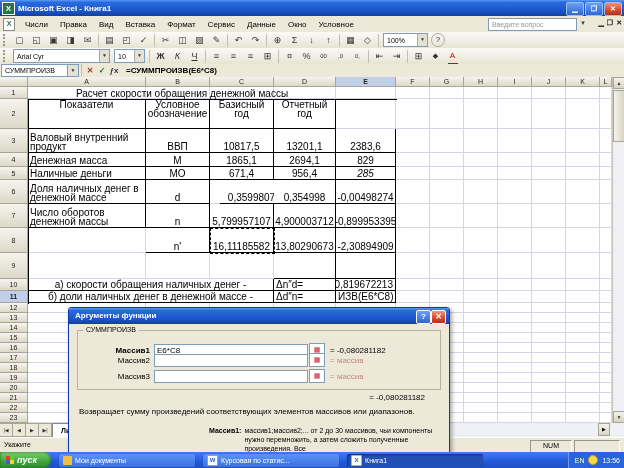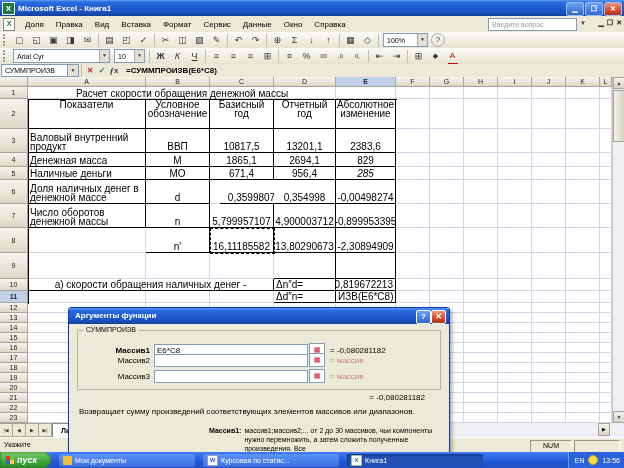--- a/index.html
+++ b/index.html
@@ -145,21 +145,21 @@
     <span>Microsoft Excel - Книга1</span>
     <span class="winbtns">
       <span class="wbtn">▁</span>
       <span class="wbtn">❐</span>
       <span class="wbtn close">✕</span>
     </span>
   </div>
 
   <div class="abs" id="menubar">
     <span id="sheet-icon">X</span>
-    <span id="menus"><span class="menu-item">Доля</span><span class="menu-item">Правка</span><span class="menu-item">Вид</span><span class="menu-item">Вставка</span><span class="menu-item">Формат</span><span class="menu-item">Сервис</span><span class="menu-item">Данные</span><span class="menu-item">Окно</span><span class="menu-item">Справка</span></span>
+    <span id="menus"><span class="menu-item">Числи</span><span class="menu-item">Правка</span><span class="menu-item">Вид</span><span class="menu-item">Вставка</span><span class="menu-item">Формат</span><span class="menu-item">Сервис</span><span class="menu-item">Данные</span><span class="menu-item">Окно</span><span class="menu-item">Условное</span></span>
     <span id="question">Введите вопрос</span>
     <span id="q-drop">▼</span>
     <span class="mini-winbtns">
       <span>▁</span>
       <span>❐</span>
       <span>✕</span>
     </span>
   </div>
 
   <div class="abs toolbar" id="tb1">
@@ -556,21 +556,20 @@
       <div class="gcell" style="left: 464px; top: 336px; width: 34px; height: 10px;"></div>
       <div class="gcell" style="left: 498px; top: 336px; width: 34px; height: 10px;"></div>
       <div class="gcell" style="left: 532px; top: 336px; width: 34px; height: 10px;"></div>
       <div class="gcell" style="left: 566px; top: 336px; width: 34px; height: 10px;"></div>
       <div class="gcell" style="left: 600px; top: 336px; width: 12px; height: 10px;"></div>
       <div class="tcell center noborder" style="left: 28px; top: 10px; width: 308px; height: 12px;">Расчет скорости обращения денежной массы</div>
       <div class="tcell center top" style="left: 28px; top: 22px; width: 118px; height: 30px;">Показатели</div>
       <div class="tcell center top" style="left: 146px; top: 22px; width: 64px; height: 30px;">Условное обозначение</div>
       <div class="tcell center top" style="left: 210px; top: 22px; width: 64px; height: 30px;">Базисный год</div>
       <div class="tcell center top" style="left: 274px; top: 22px; width: 62px; height: 30px;">Отчетный год</div>
-      <div class="tcell center top" style="left: 336px; top: 22px; width: 60px; height: 30px;">Абсолютное изменение</div>
       <div class="tcell left" style="left: 28px; top: 52px; width: 118px; height: 24px;">Валовый внутренний продукт</div>
       <div class="tcell center" style="left: 146px; top: 52px; width: 64px; height: 24px;">ВВП</div>
       <div class="tcell center" style="left: 210px; top: 52px; width: 64px; height: 24px;">10817,5</div>
       <div class="tcell center" style="left: 274px; top: 52px; width: 62px; height: 24px;">13201,1</div>
       <div class="tcell center" style="left: 336px; top: 52px; width: 60px; height: 24px;">2383,6</div>
       <div class="tcell left" style="left: 28px; top: 76px; width: 118px; height: 14px;">Денежная масса</div>
       <div class="tcell center" style="left: 146px; top: 76px; width: 64px; height: 14px;">М</div>
       <div class="tcell center" style="left: 210px; top: 76px; width: 64px; height: 14px;">1865,1</div>
       <div class="tcell center" style="left: 274px; top: 76px; width: 62px; height: 14px;">2694,1</div>
       <div class="tcell center" style="left: 336px; top: 76px; width: 60px; height: 14px;">829</div>
@@ -591,20 +590,21 @@
       <div class="tcell center" style="left: 336px; top: 127px; width: 60px; height: 24px;">-0,899953395</div>
       <div class="tcell center" style="left: 146px; top: 151px; width: 64px; height: 25px;">n'</div>
       <div class="tcell center" style="left: 210px; top: 151px; width: 64px; height: 25px;">16,11185582</div>
       <div class="tcell center" style="left: 274px; top: 151px; width: 62px; height: 25px;">13,80290673</div>
       <div class="tcell center" style="left: 336px; top: 151px; width: 60px; height: 25px;">-2,30894909</div>
       <div class="tcell " style="left: 274px; top: 176px; width: 62px; height: 26px;"></div>
       <div class="tcell " style="left: 336px; top: 176px; width: 60px; height: 26px;"></div>
       <div class="tcell center" style="left: 28px; top: 202px; width: 246px; height: 12px;">а) скорости обращения наличных денег -</div>
       <div class="tcell left" style="left: 274px; top: 202px; width: 62px; height: 12px;">Δn″d=</div>
       <div class="tcell right" style="left: 336px; top: 202px; width: 60px; height: 12px;">-0,819672213</div>
+      <div class="tcell center" style="left: 28px; top: 214px; width: 246px; height: 12px;">б) доли наличных денег в денежной массе -</div>
       <div class="tcell left" style="left: 274px; top: 214px; width: 62px; height: 12px;">Δd″n=</div>
       <div class="tcell left" style="left: 336px; top: 214px; width: 60px; height: 12px;">ИЗВ(E6*C8)</div>
       <div class="touter" style="left: 28px; top: 22px; width: 368px; height: 204px;"></div>
       <div class="ants" style="left: 210px; top: 151px; width: 63px; height: 24px;"></div>
     </div>
 
   <div class="abs" id="vscroll">
     <span class="sbtn" style="top:0">▲</span>
     <span id="vthumb"></span>
     <span class="sbtn" style="top:334px">▼</span>

